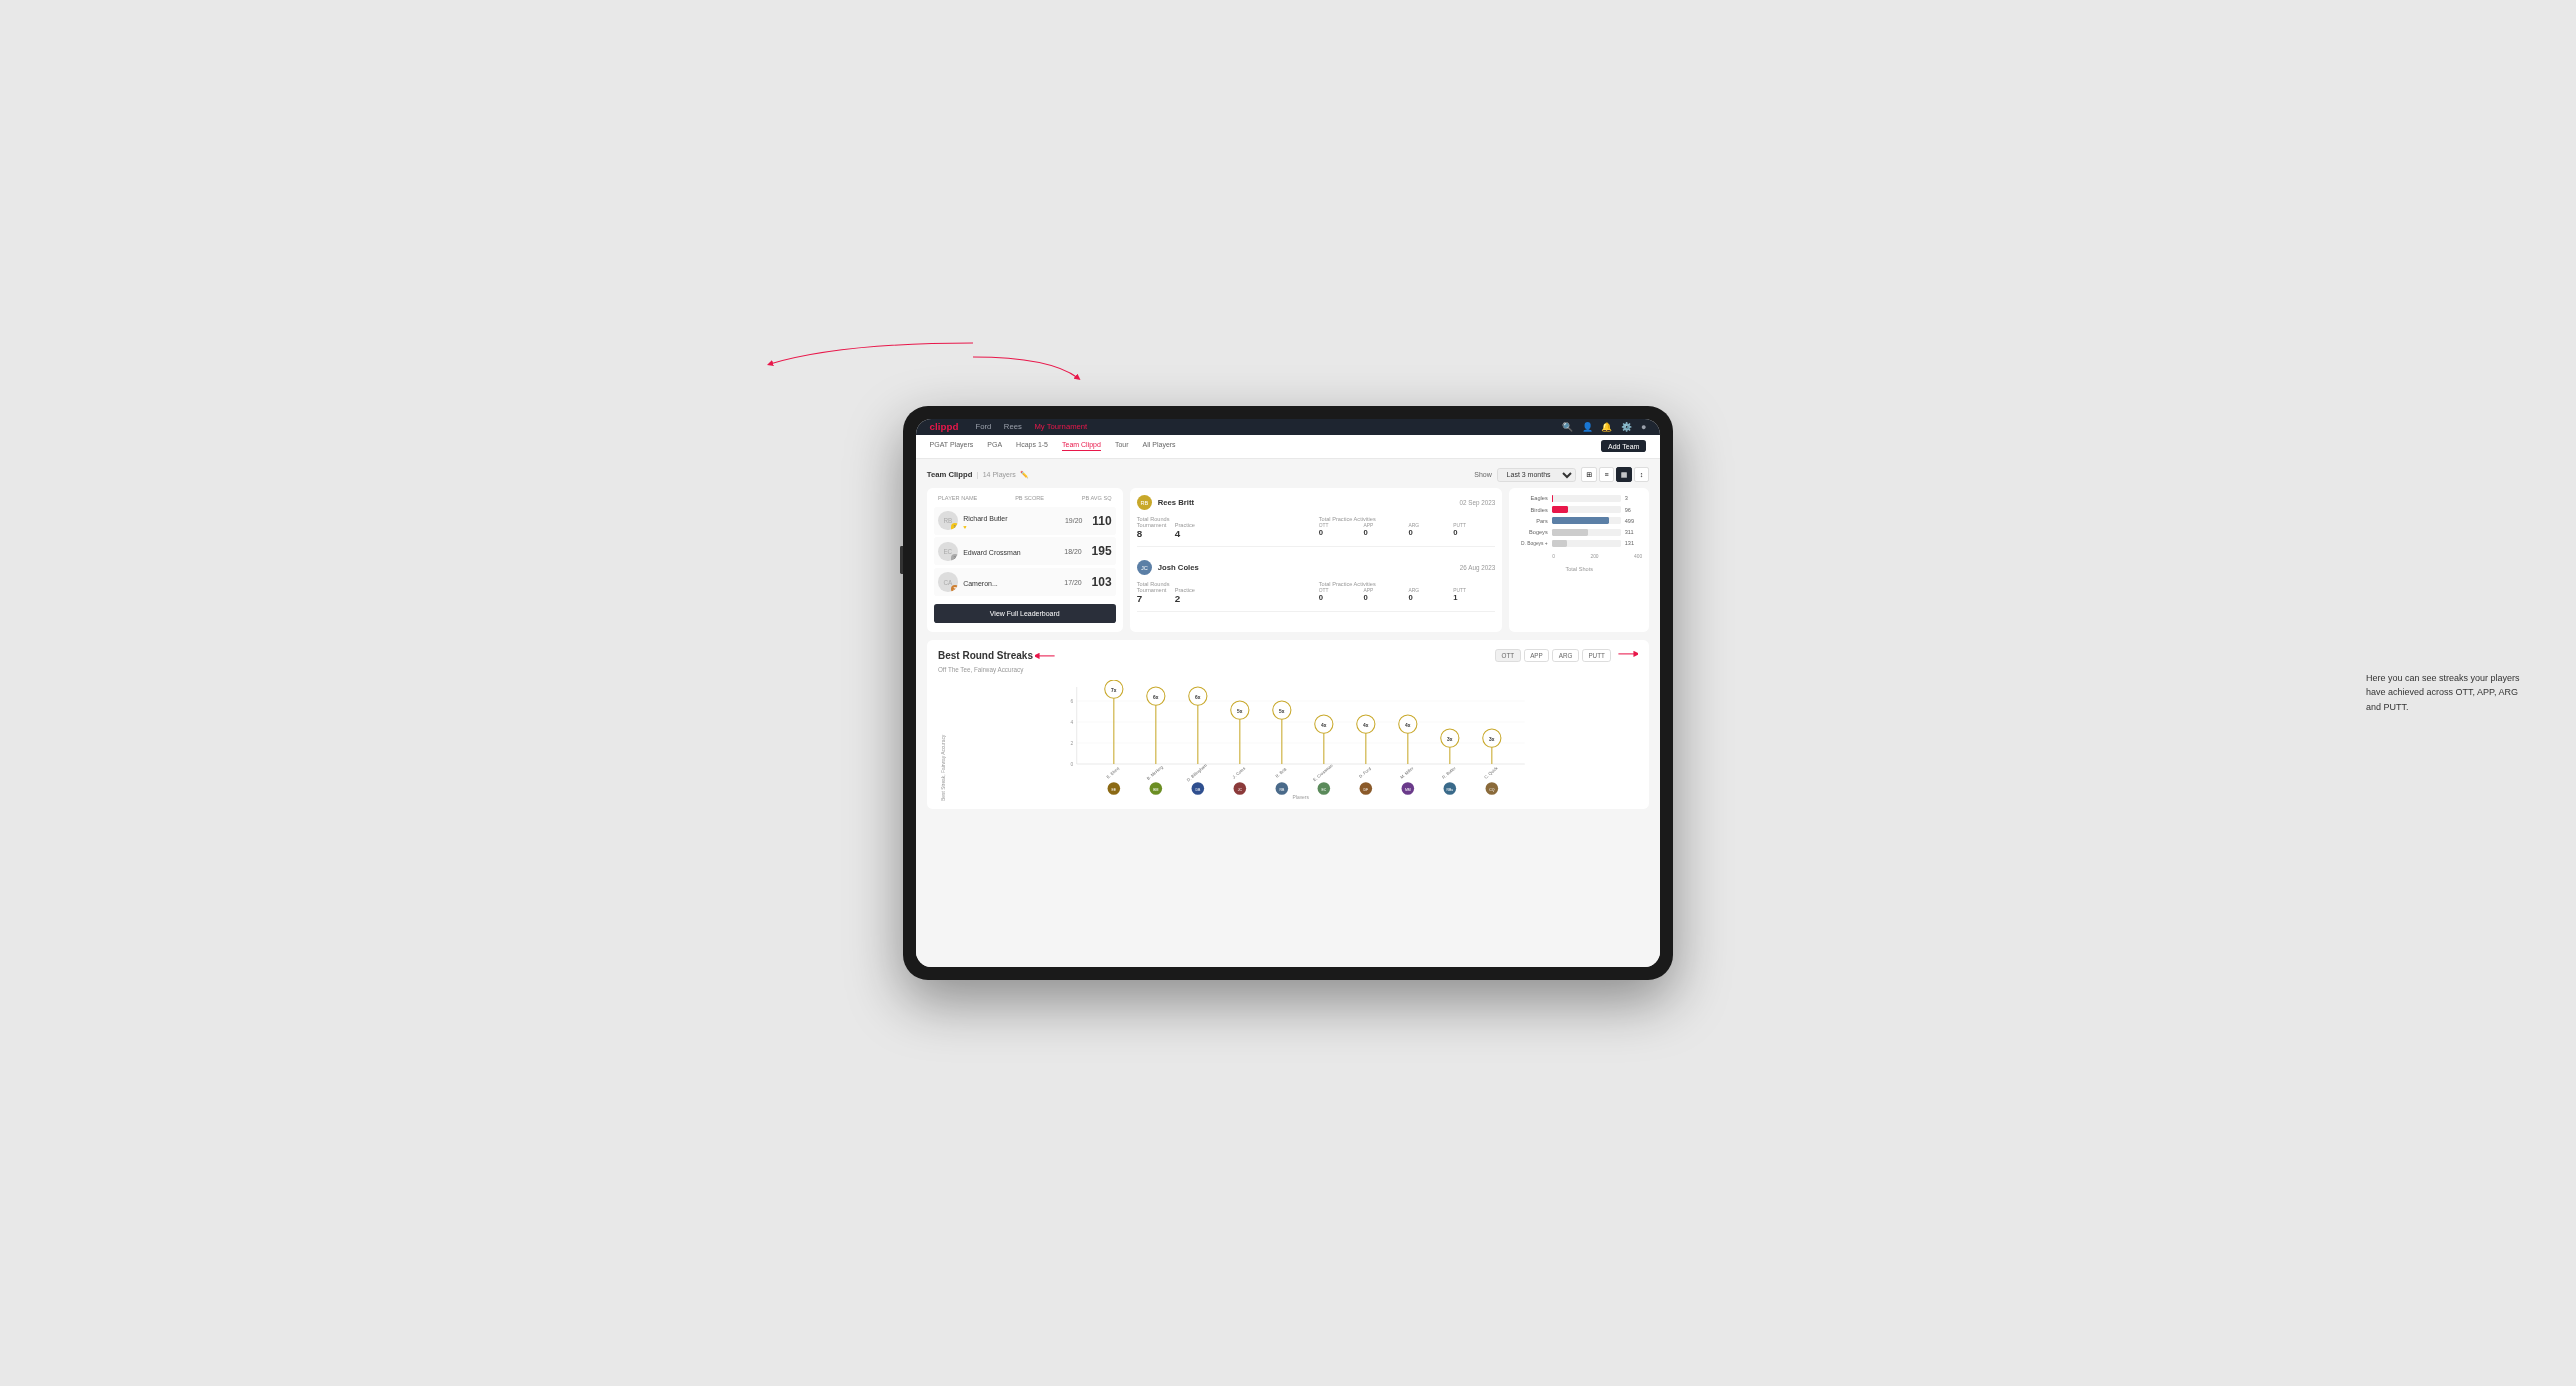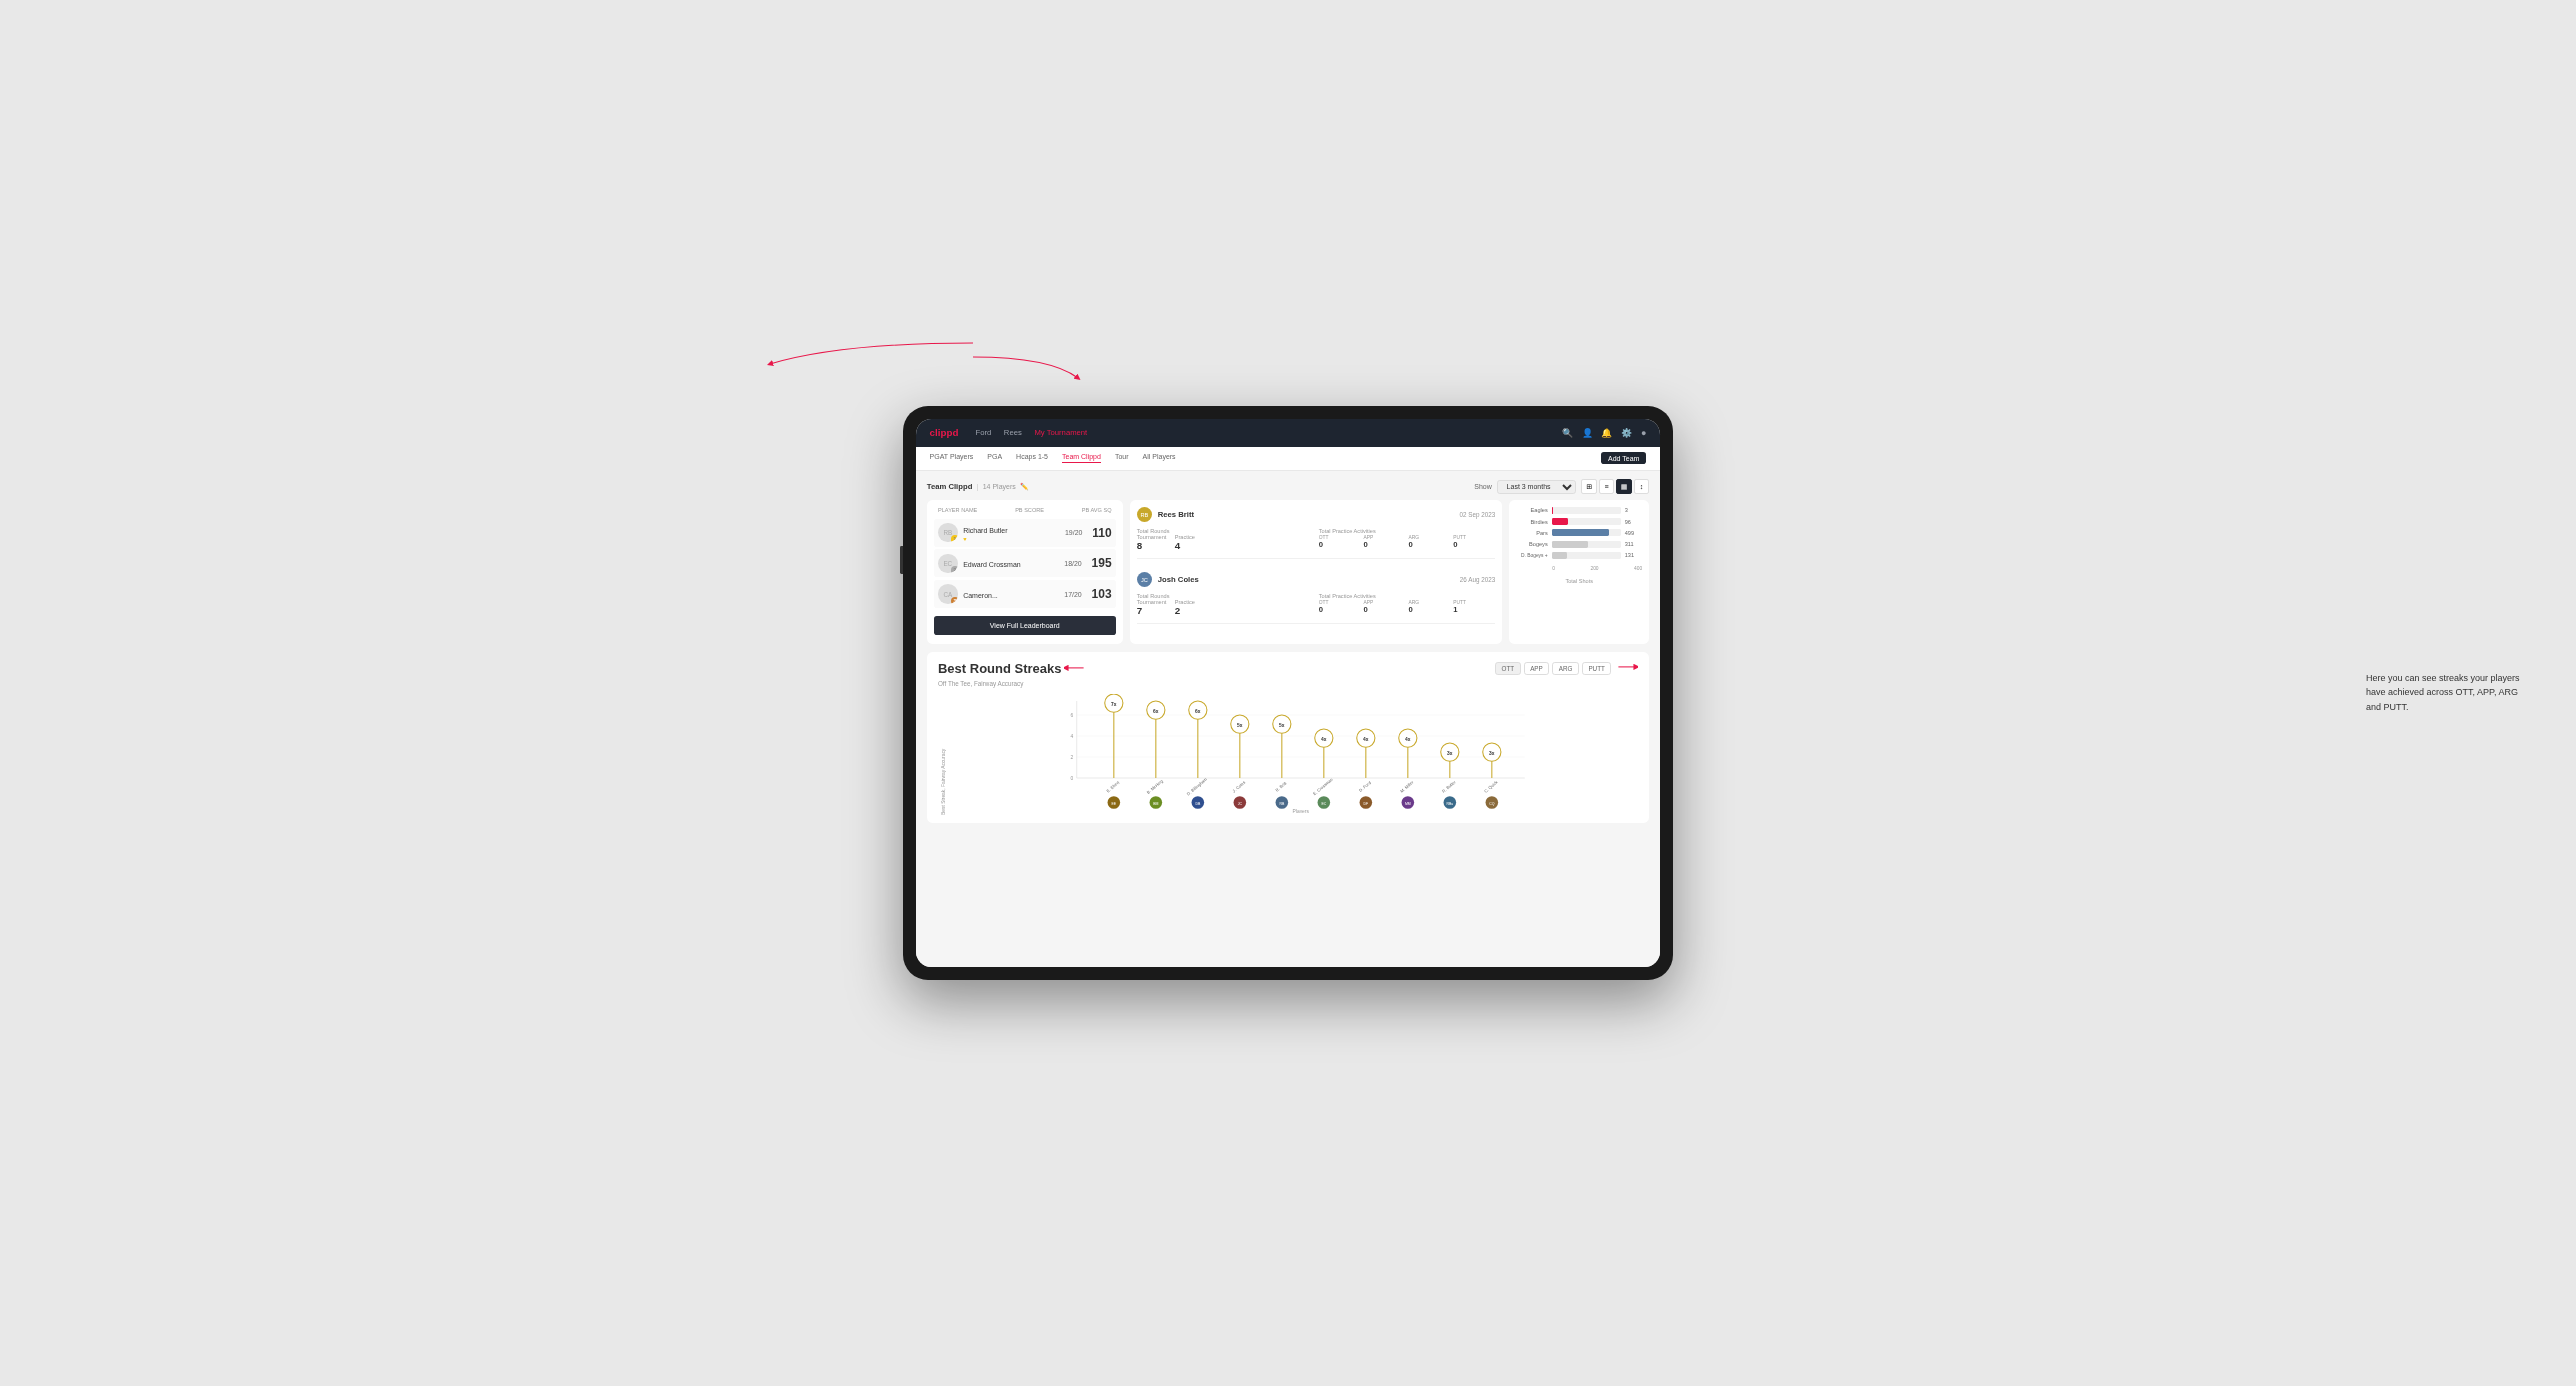--- a/index.html
+++ b/index.html
@@ -28,21 +28,21 @@
       overflow: hidden;
       display: flex;
       flex-direction: column;
     }
     
     .nav {
       background: #1e2530;
       display: flex;
       align-items: center;
       padding: 0 14px;
-      height: 28px;
+      height: 16px;
       flex-shrink: 0;
     }
     .nav-logo {
       color: #e8174a;
       font-size: 9.8px;
       font-weight: 700;
       margin-right: 17px;
     }
     .nav-links {
       display: flex;
@@ -341,25 +341,25 @@
       padding: 8.4px 11.2px;
       position: relative;
     }
     .streaks-header {
       display: flex;
       justify-content: space-between;
       align-items: center;
       margin-bottom: 4.2px;
     }
     .streaks-title {
-      font-size: 13px;
+      font-size: 10px;
       font-weight: 600;
       color: #333;
       display: flex;
-      align-items: center;
+      align-items: flex-end;
       gap: 2px;
     }
     .streaks-filters {
       display: flex;
       gap: 2.8px;
     }
     .filter-btn {
       border: 0.7px solid #ddd;
       background: #fff;
       font-size: 6.3px;

